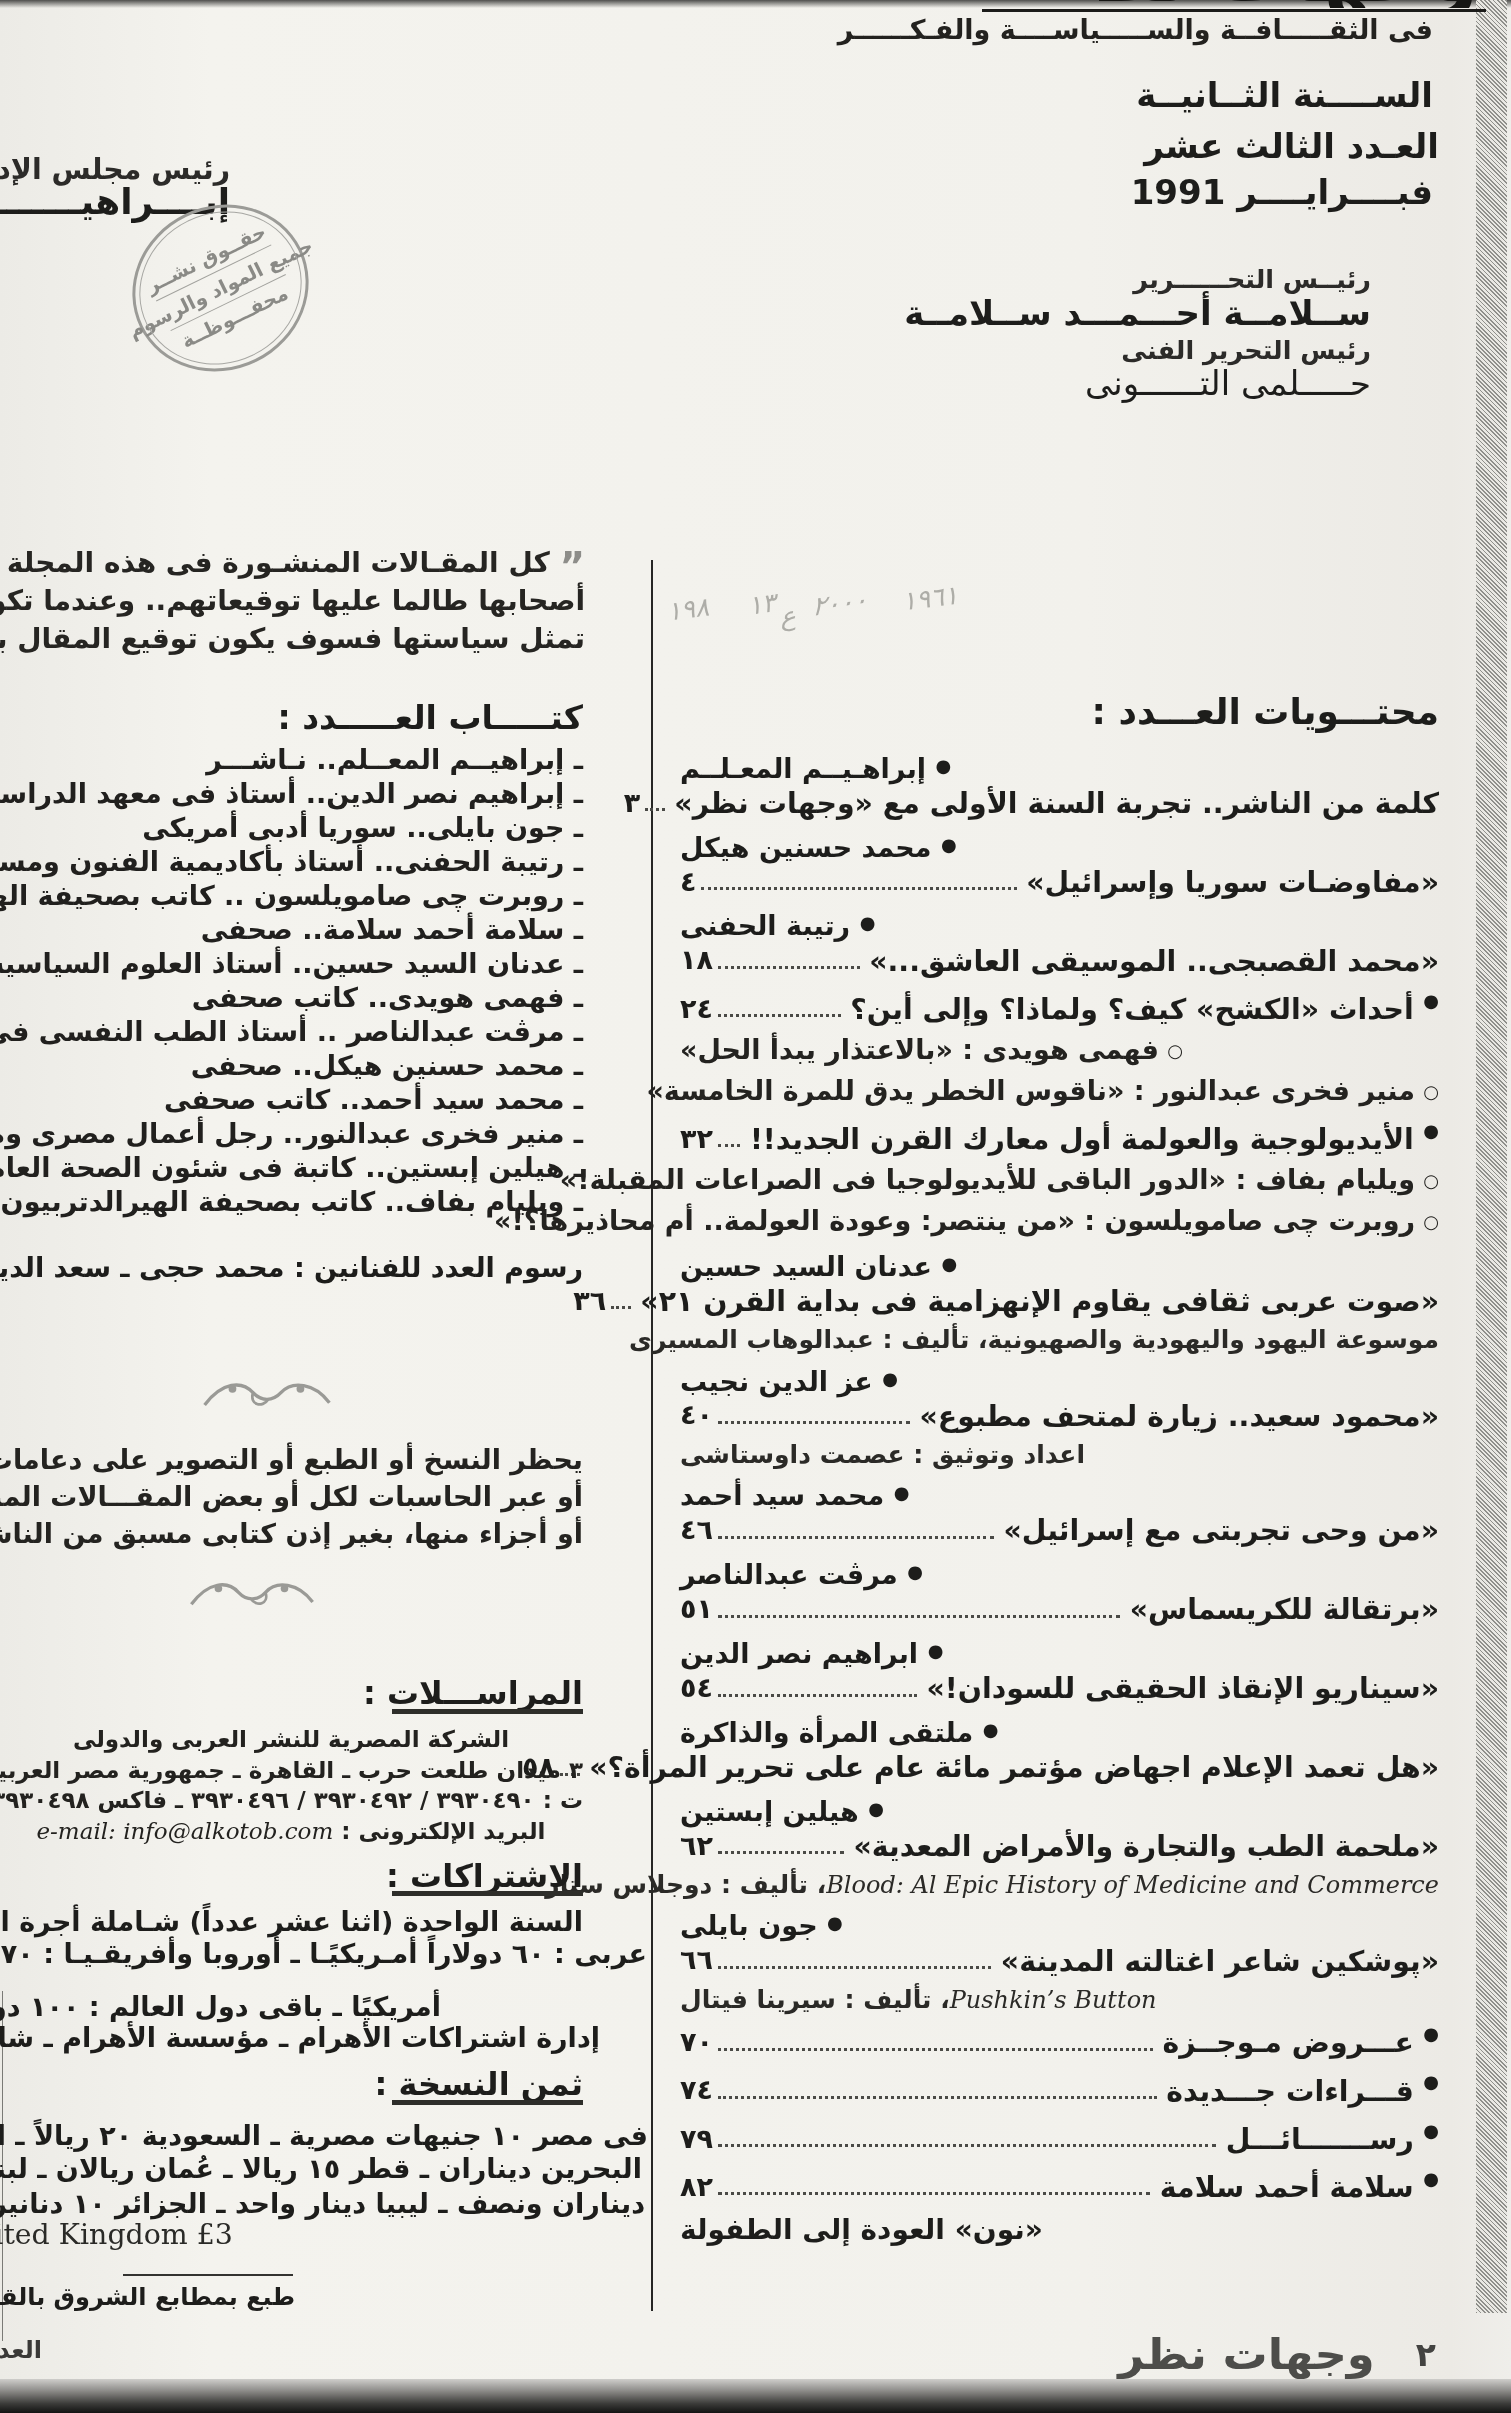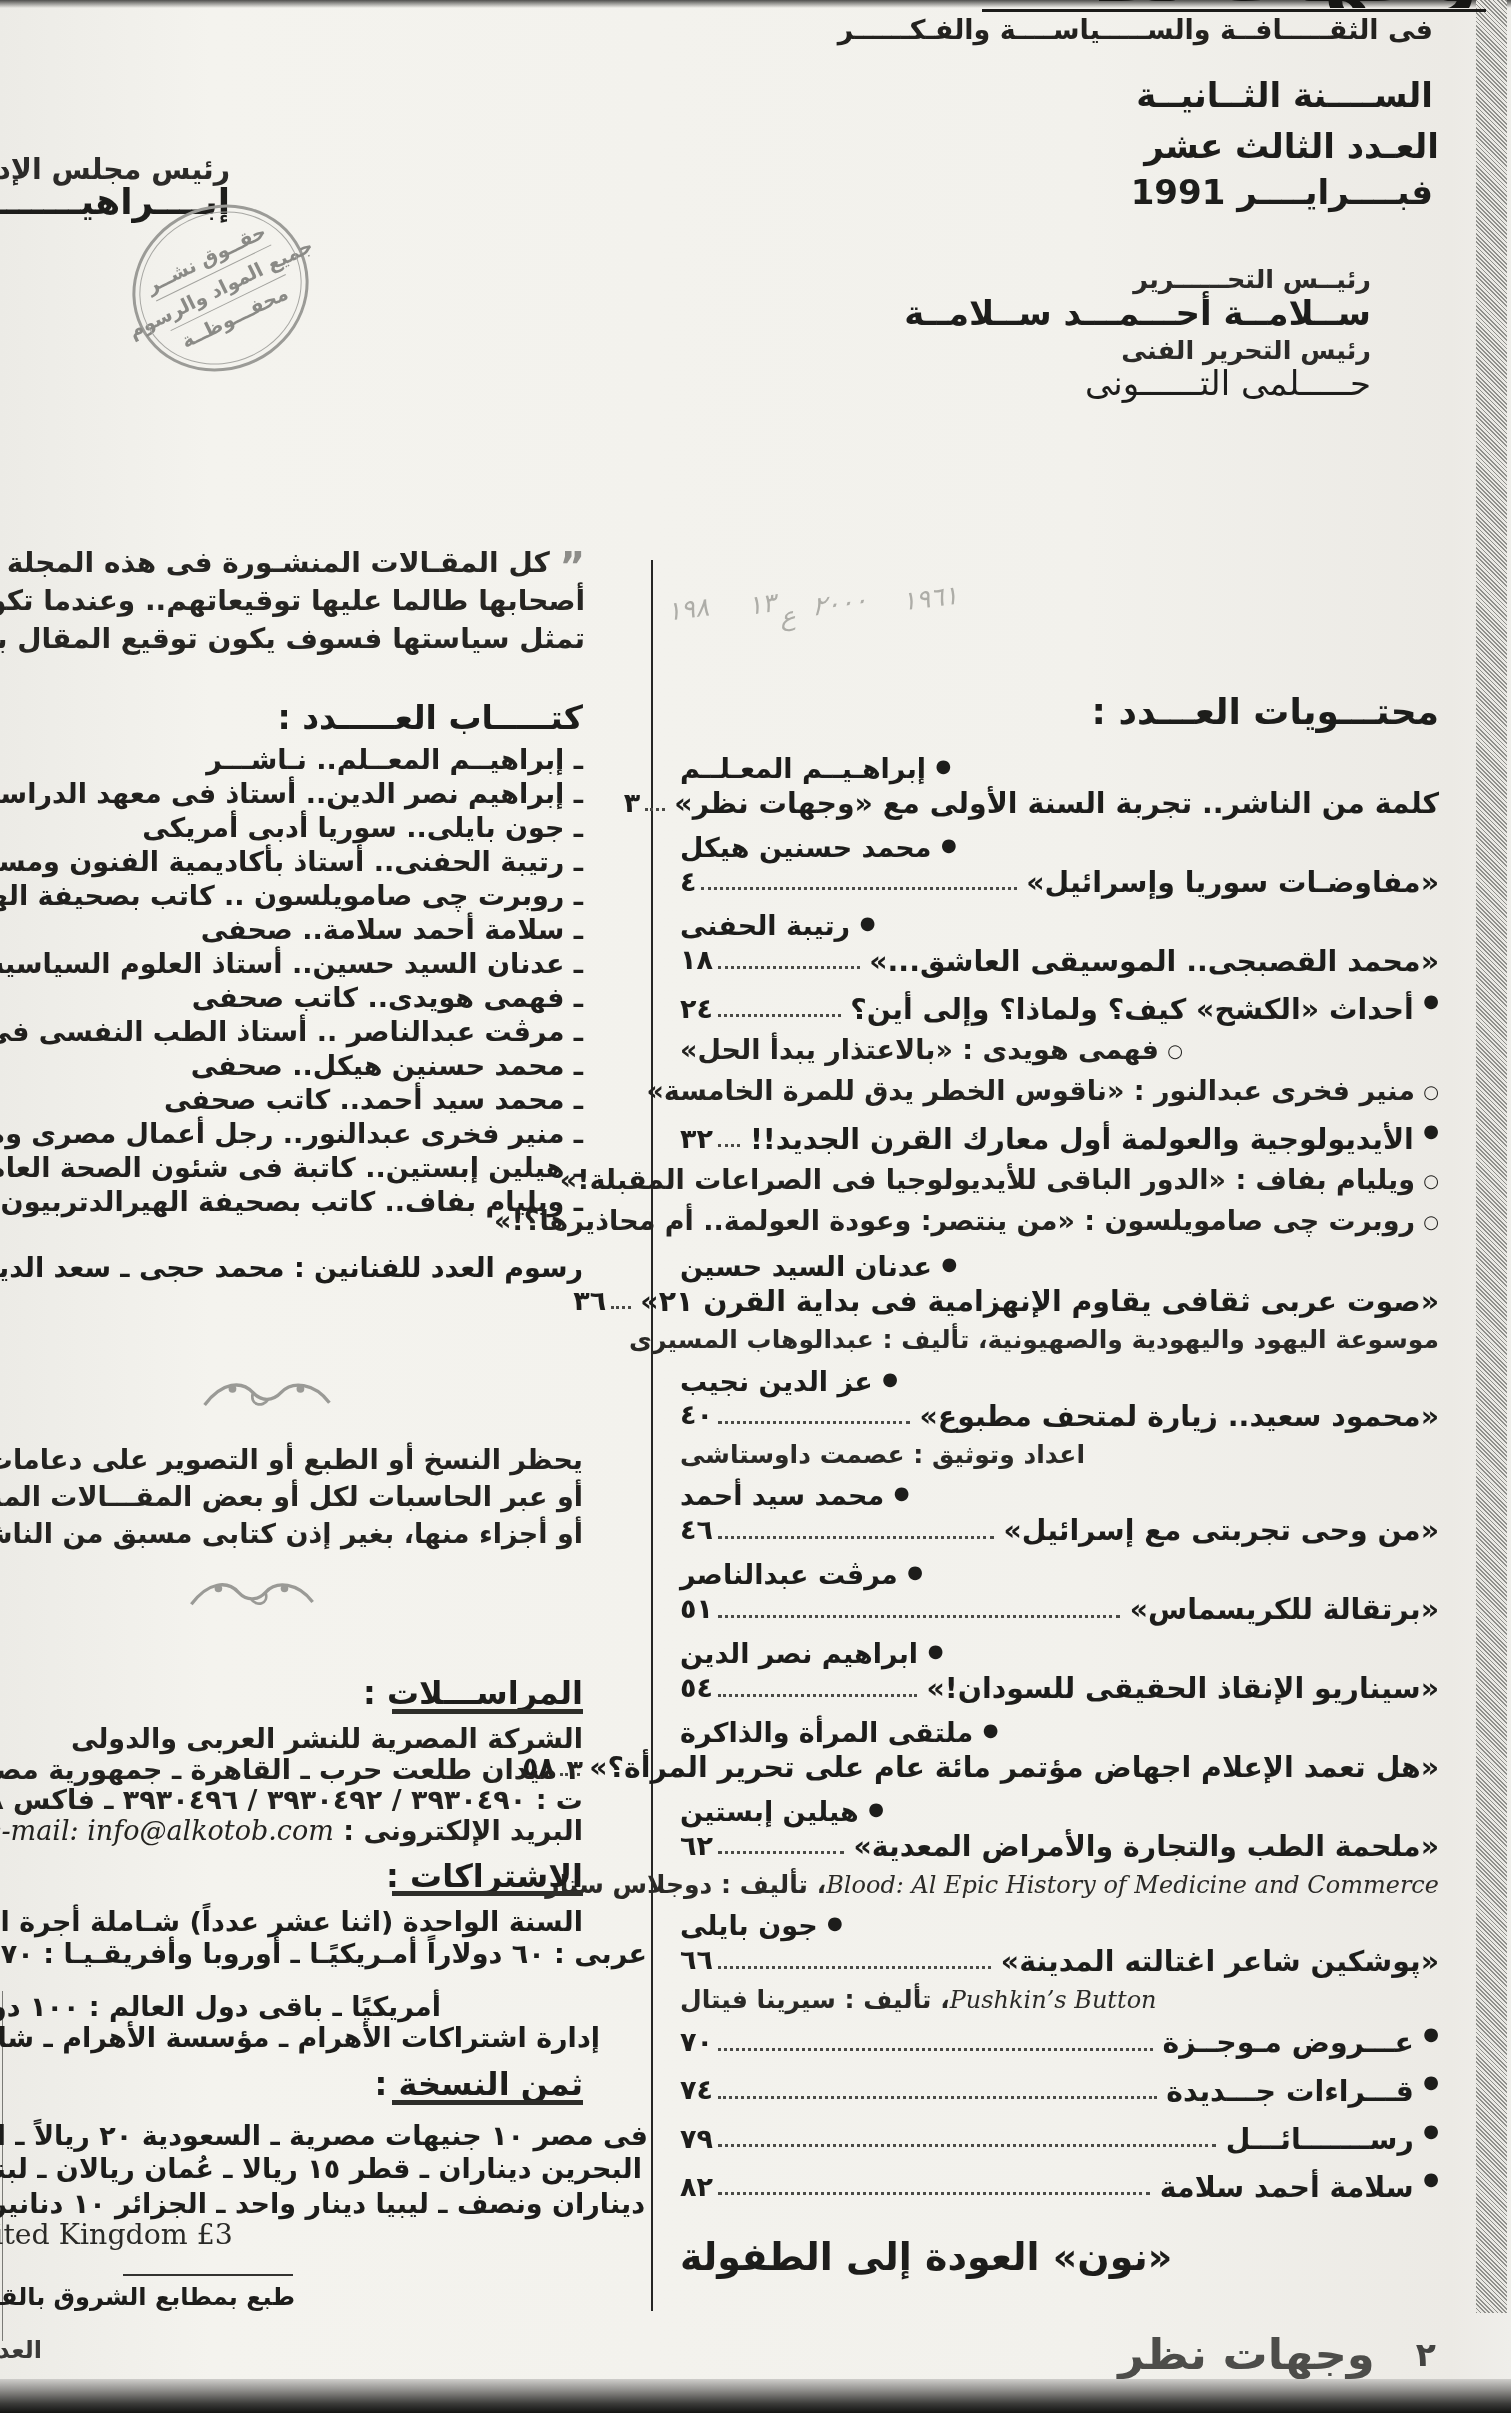--- a/index.html
+++ b/index.html
@@ -70,21 +70,21 @@
   .orn1{top:1376px;left:200px}
   .orn2{top:1576px;left:188px}
   .copynote{top:1441px;left:0;width:584px;text-align:right;font-size:27px;font-weight:bold;line-height:37px;color:#242320}
   .copynote div{white-space:nowrap}
 
   
   .sec-head{font-size:32px;font-weight:bold;white-space:nowrap}
   .sec-bar{height:5.3px;background:#2e2e2a;width:191px}
   .corr-head{top:1674px;right:928px}
   .corr-bar{top:1709px;right:928px}
-  .corr-lines{top:1724px;left:0;width:584px;text-align:right;font-size:27px;font-weight:bold;line-height:30px;color:#23221f}
+  .corr-lines{top:1724px;left:0;width:584px;text-align:center;font-size:23px;font-weight:bold;line-height:30px;color:#23221f}
   .corr-lines div{white-space:nowrap;margin-bottom:0.6px}
   .latin-serif{font-family:"DejaVu Serif",serif;font-style:italic;font-weight:normal}
 
   .subs-head{top:1857px;right:928px}
   .subs-bar{top:1891px;right:928px}
   .subs-l1{top:1906px;right:928px;font-size:27px;font-weight:bold;white-space:nowrap}
   .subs-l2{top:1938px;right:864px;font-size:27px;font-weight:bold;white-space:nowrap}
   .subs-l3{top:1991px;right:1070px;font-size:27px;font-weight:bold;white-space:nowrap}
   .subs-l4{top:2022px;right:911px;font-size:27px;font-weight:bold;white-space:nowrap}
 
@@ -107,21 +107,21 @@
   .contents-head{top:691px;right:72px;font-size:36px;font-weight:bold}
   .contents{top:742px;left:681px;width:759px;text-align:left}
   .c-author{font-size:27px;font-weight:bold;line-height:30px;margin:10.7px 0 2.4px;white-space:nowrap}
   .c-title{display:flex;align-items:flex-end;margin:0 0 7.1px;font-size:28.4px;font-weight:bold;line-height:34px}
   .c-title .t{white-space:nowrap}
   .c-title .dots{flex:1 1 auto;min-width:20px;border-bottom:3.6px dotted #4a4a46;margin:0 9.5px 9.5px 4.7px}
   .c-title .pg{font-size:27px;font-weight:bold;padding-bottom:1.2px}
   .c-sub{font-size:27px;font-weight:bold;line-height:32px;margin:6px 0;white-space:nowrap;color:#242320}
   .c-note{font-size:25px;font-weight:bold;line-height:30px;margin:-1.2px 0 4.7px;white-space:nowrap;color:#2b2a27}
   .c-note .latin-serif{font-size:24px}
-  .c-closing{font-size:38px;font-weight:bold;margin-top:30px;white-space:nowrap}
+  .c-closing{font-size:28px;font-weight:bold;margin-top:8px;white-space:nowrap}
   .b-dot{font-size:18px;margin-left:9.5px;vertical-align:3.6px;display:inline-block;transform:translateY(-2.4px)}
   .c-title .b-dot{margin-bottom:7.1px}
   .b-ring{font-size:18px;margin-left:8.3px;display:inline-block;transform:translateY(-2.4px)}
   .flourish{display:block}
 </style>
 </head>
 <body>
 
 <div id="page">
 

